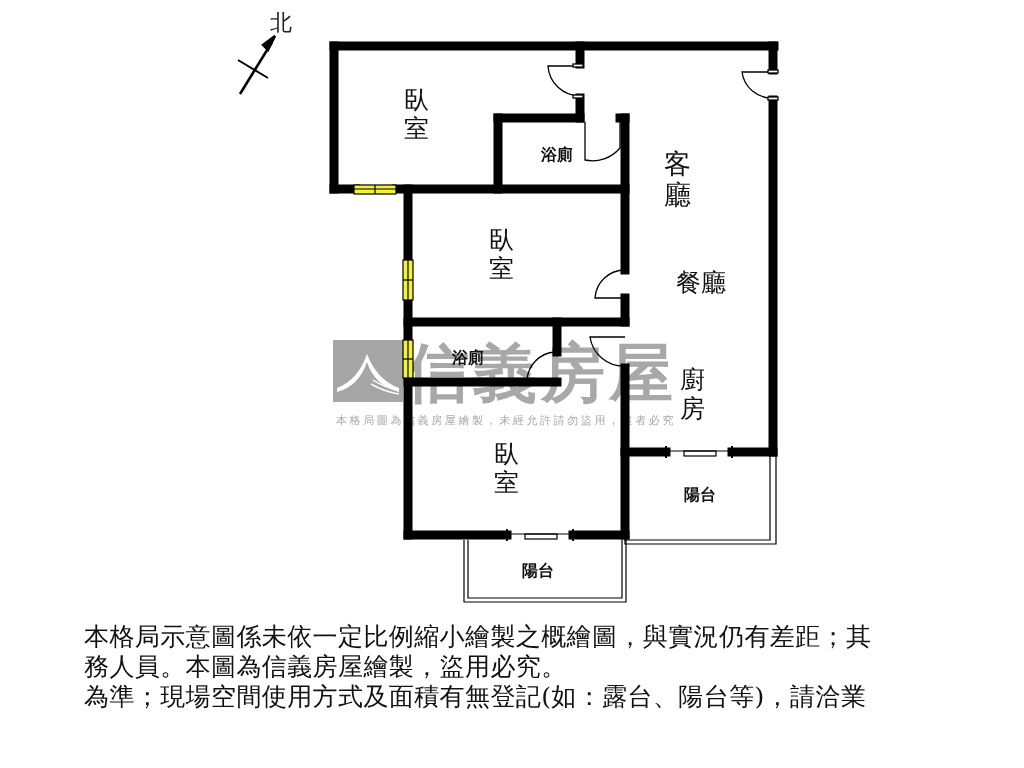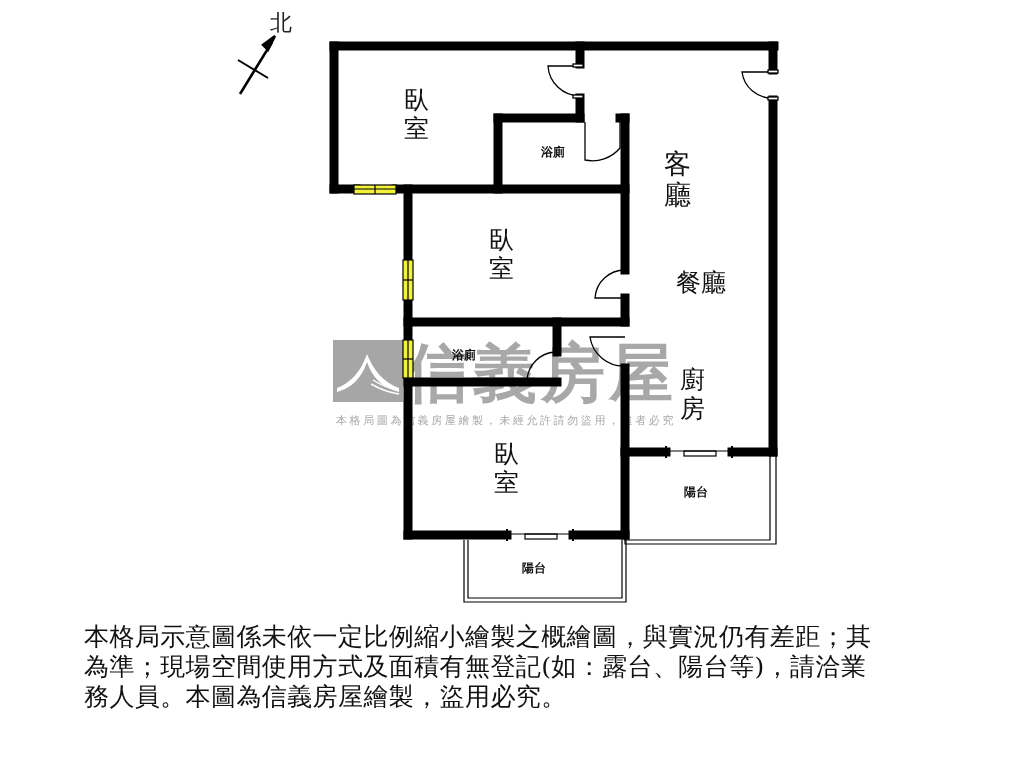--- a/index.html
+++ b/index.html
@@ -4,21 +4,21 @@
 <style>
   html, body { margin: 0; padding: 0; background: #ffffff; }
   body { width: 1024px; height: 768px; position: relative; overflow: hidden;
          font-family: "DejaVu Serif", "Liberation Serif", serif; }
   #plan { position: absolute; left: 0; top: 0; width: 1024px; height: 610px; }
   .room-label { position: absolute; color: #111; font-family: "DejaVu Serif", "Liberation Serif", serif;
                 line-height: 1.15; text-align: center; }
   .room-label span { display: block; }
   .lg { font-size: 27px; }
   .md { font-size: 25px; }
-  .sm { font-size: 12px; font-weight: bold; }
+  .sm { font-size: 16px; font-weight: bold; }
   .wm-text { position: absolute; left: 405px; top: 330px; font-family: "DejaVu Sans", "Liberation Sans", sans-serif;
              font-size: 64px; color: #9a9a9a; opacity: 0.85; letter-spacing: 4px; font-weight: bold; }
   .wm-sub { position: absolute; left: 336px; top: 413px; font-family: "DejaVu Sans", "Liberation Sans", sans-serif;
             font-size: 11px; color: #a8a8a8; letter-spacing: 2.6px; white-space: nowrap; }
   .wm-logo { position: absolute; left: 333px; top: 340px; width: 70px; height: 62px; background: #a6a6a6; }
   .north-label { position: absolute; left: 270px; top: 8px; font-size: 22px; color: #222;
                  font-family: "DejaVu Serif", "Liberation Serif", serif; }
   .disclaimer { position: absolute; left: 84px; top: 622px; width: 870px;
                 font-family: "DejaVu Serif", "Liberation Serif", serif; font-size: 25px;
                 line-height: 30px; color: #111; letter-spacing: 0.4px; }
@@ -172,15 +172,15 @@
   <div class="room-label sm" style="left:684px;top:486px;">
     <span>陽台</span>
   </div>
   <div class="room-label sm" style="left:522px;top:562px;">
     <span>陽台</span>
   </div>
 </div>
 
 <div class="disclaimer">
   <span>本格局示意圖係未依一定比例縮小繪製之概繪圖，與實況仍有差距；其</span>
+  <span>務人員。本圖為信義房屋繪製，盜用必究。</span>
   <span>為準；現場空間使用方式及面積有無登記(如：露台、陽台等)，請洽業</span>
-  <span>務人員。本圖為信義房屋繪製，盜用必究。</span>
 </div>
 
 </body></html>

